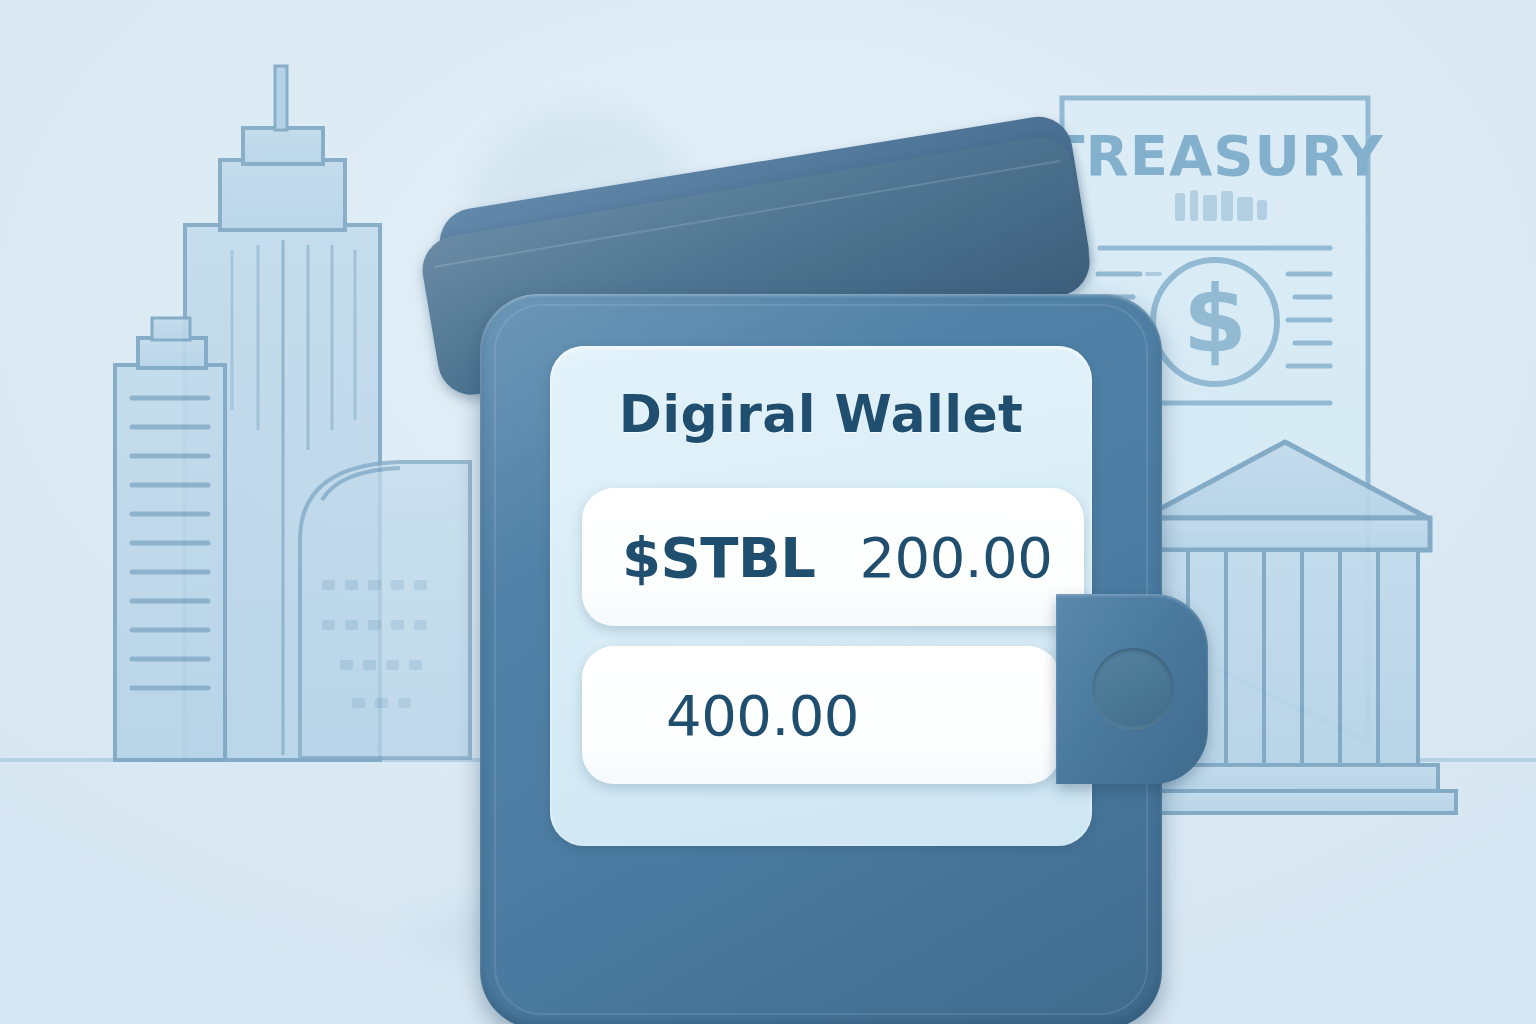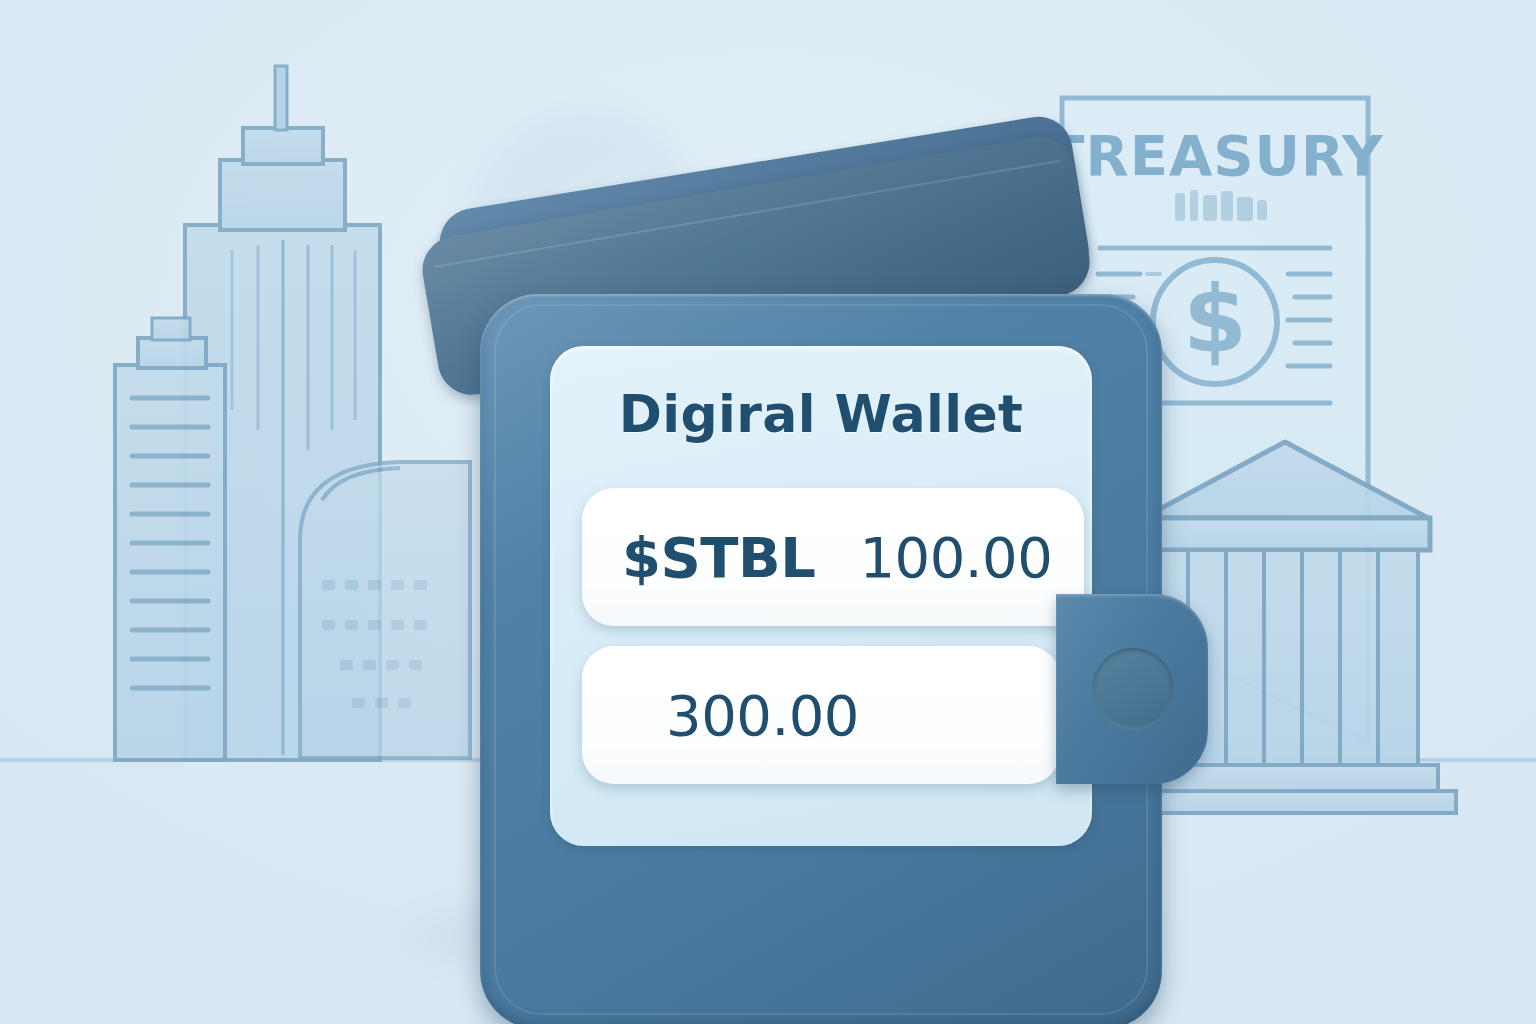--- a/index.html
+++ b/index.html
@@ -368,25 +368,25 @@
     <div class="flap-front"></div>
 
     <div class="wallet-body">
 
       <div class="inner-panel">
 
         <div class="wallet-title">Digiral Wallet</div>
 
         <div class="token-row row-0">
           <span class="token-symbol">$STBL</span>
-          <span class="token-amount">100.00</span>
+          <span class="token-amount">200.00</span>
         </div>
 
         <div class="token-row row-1">
-          <span class="token-amount">300.00</span>
+          <span class="token-amount">400.00</span>
         </div>
 
       </div>
 
       <div class="clasp">
         <div class="clasp-button"></div>
       </div>
 
     </div>
   </div>

